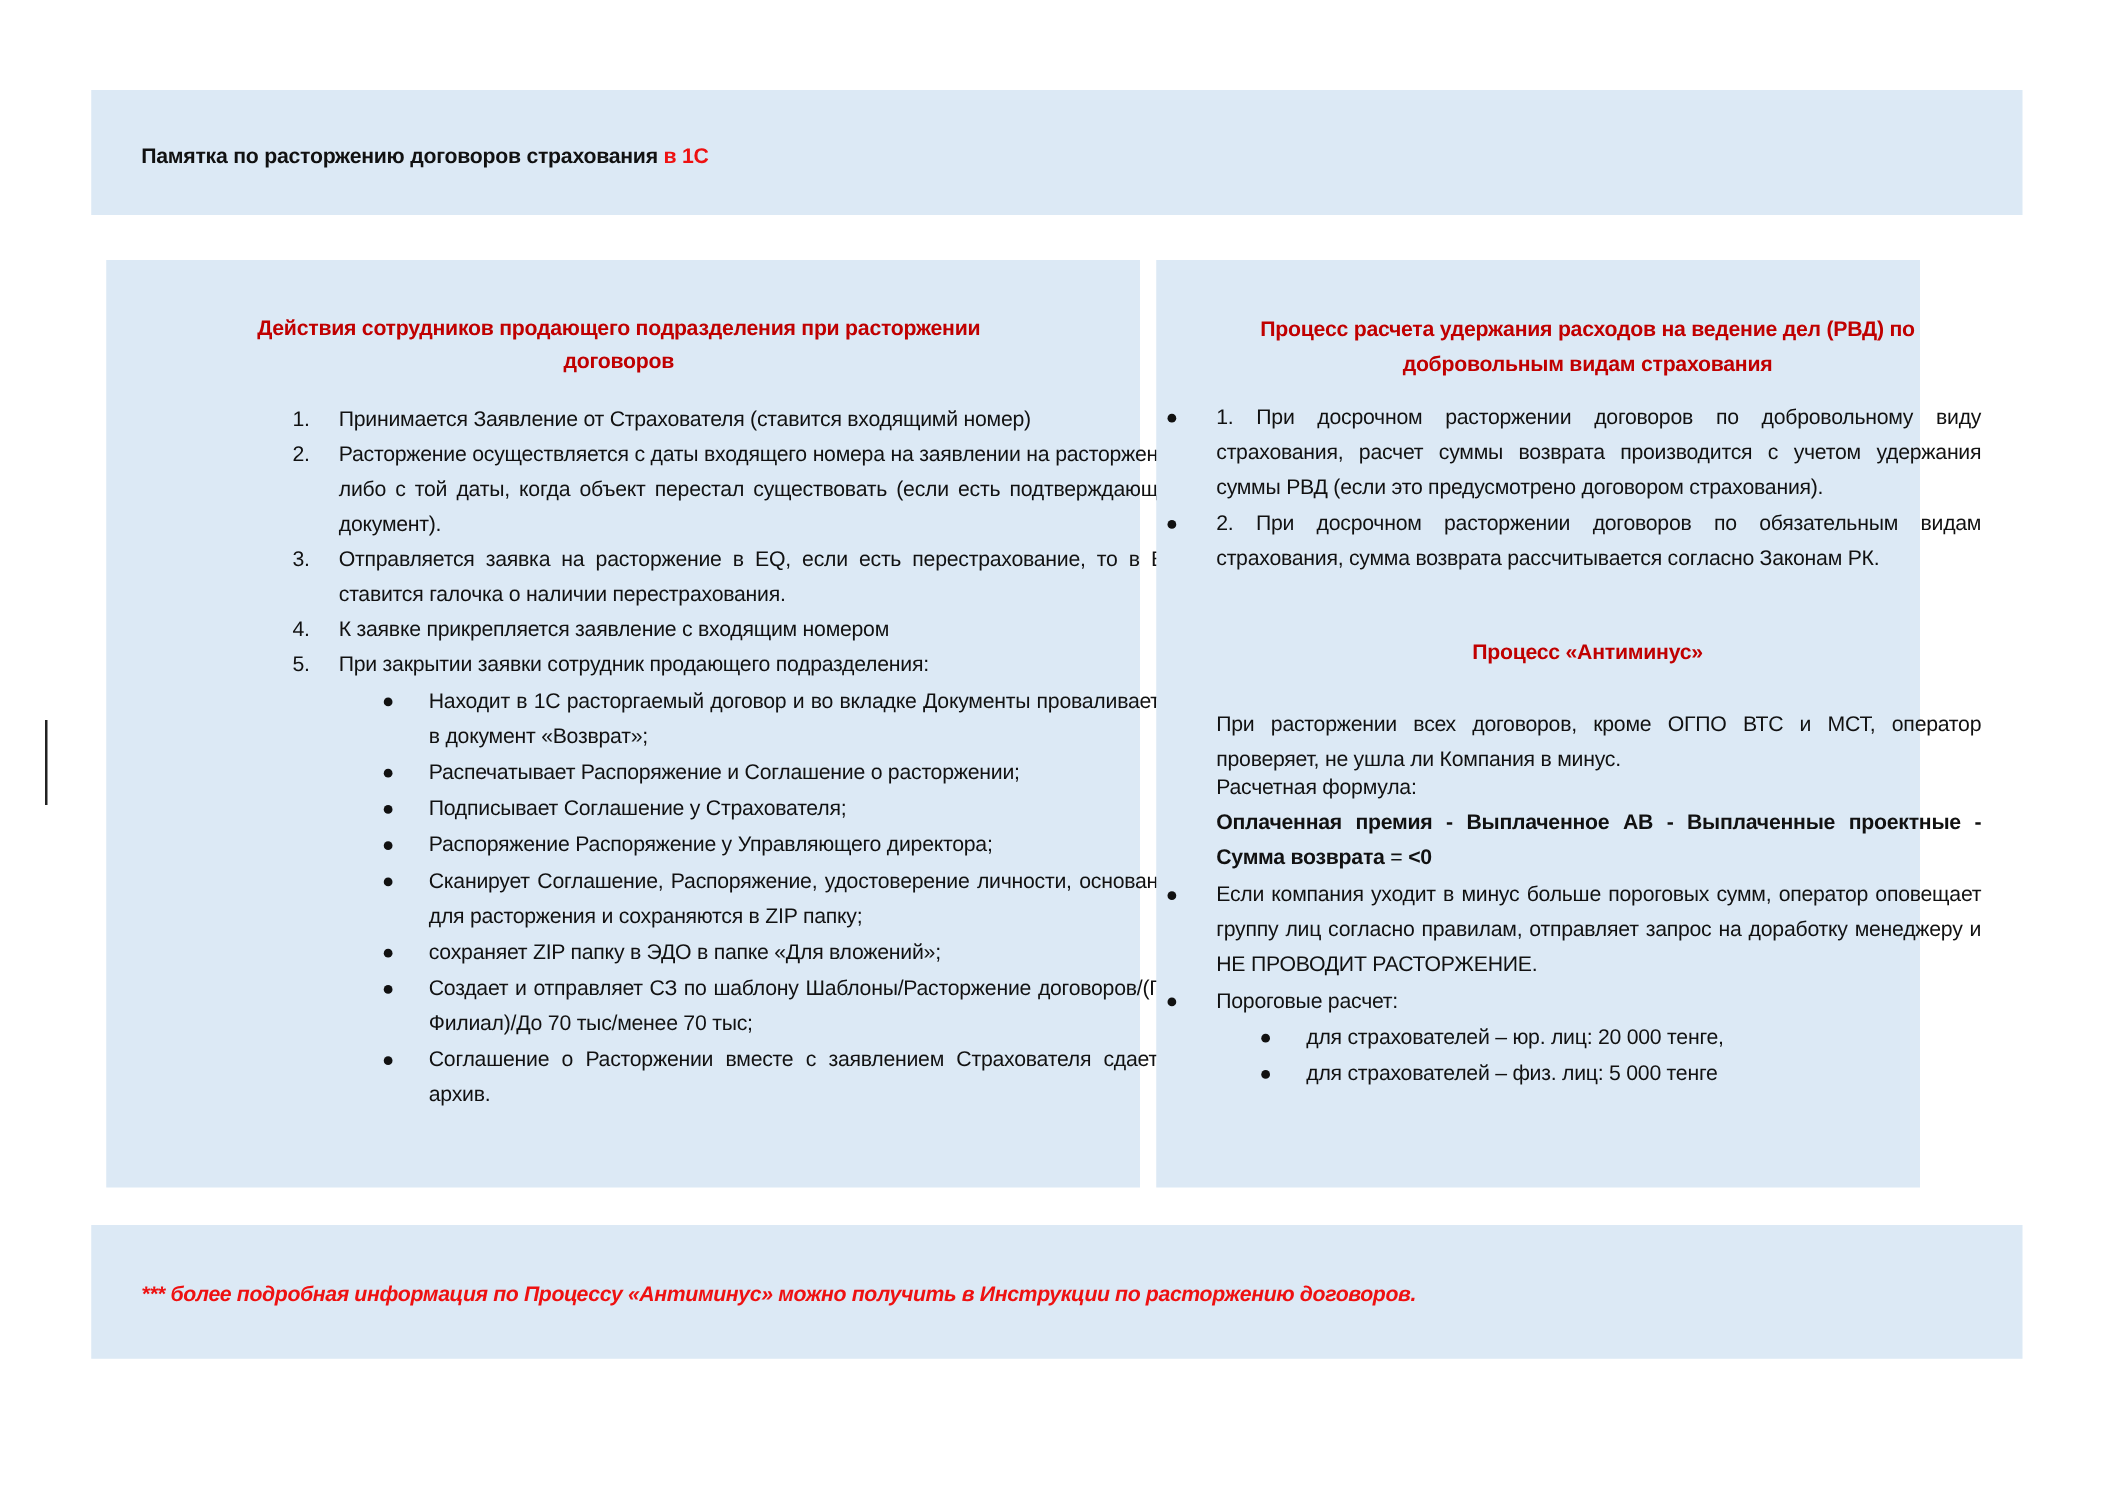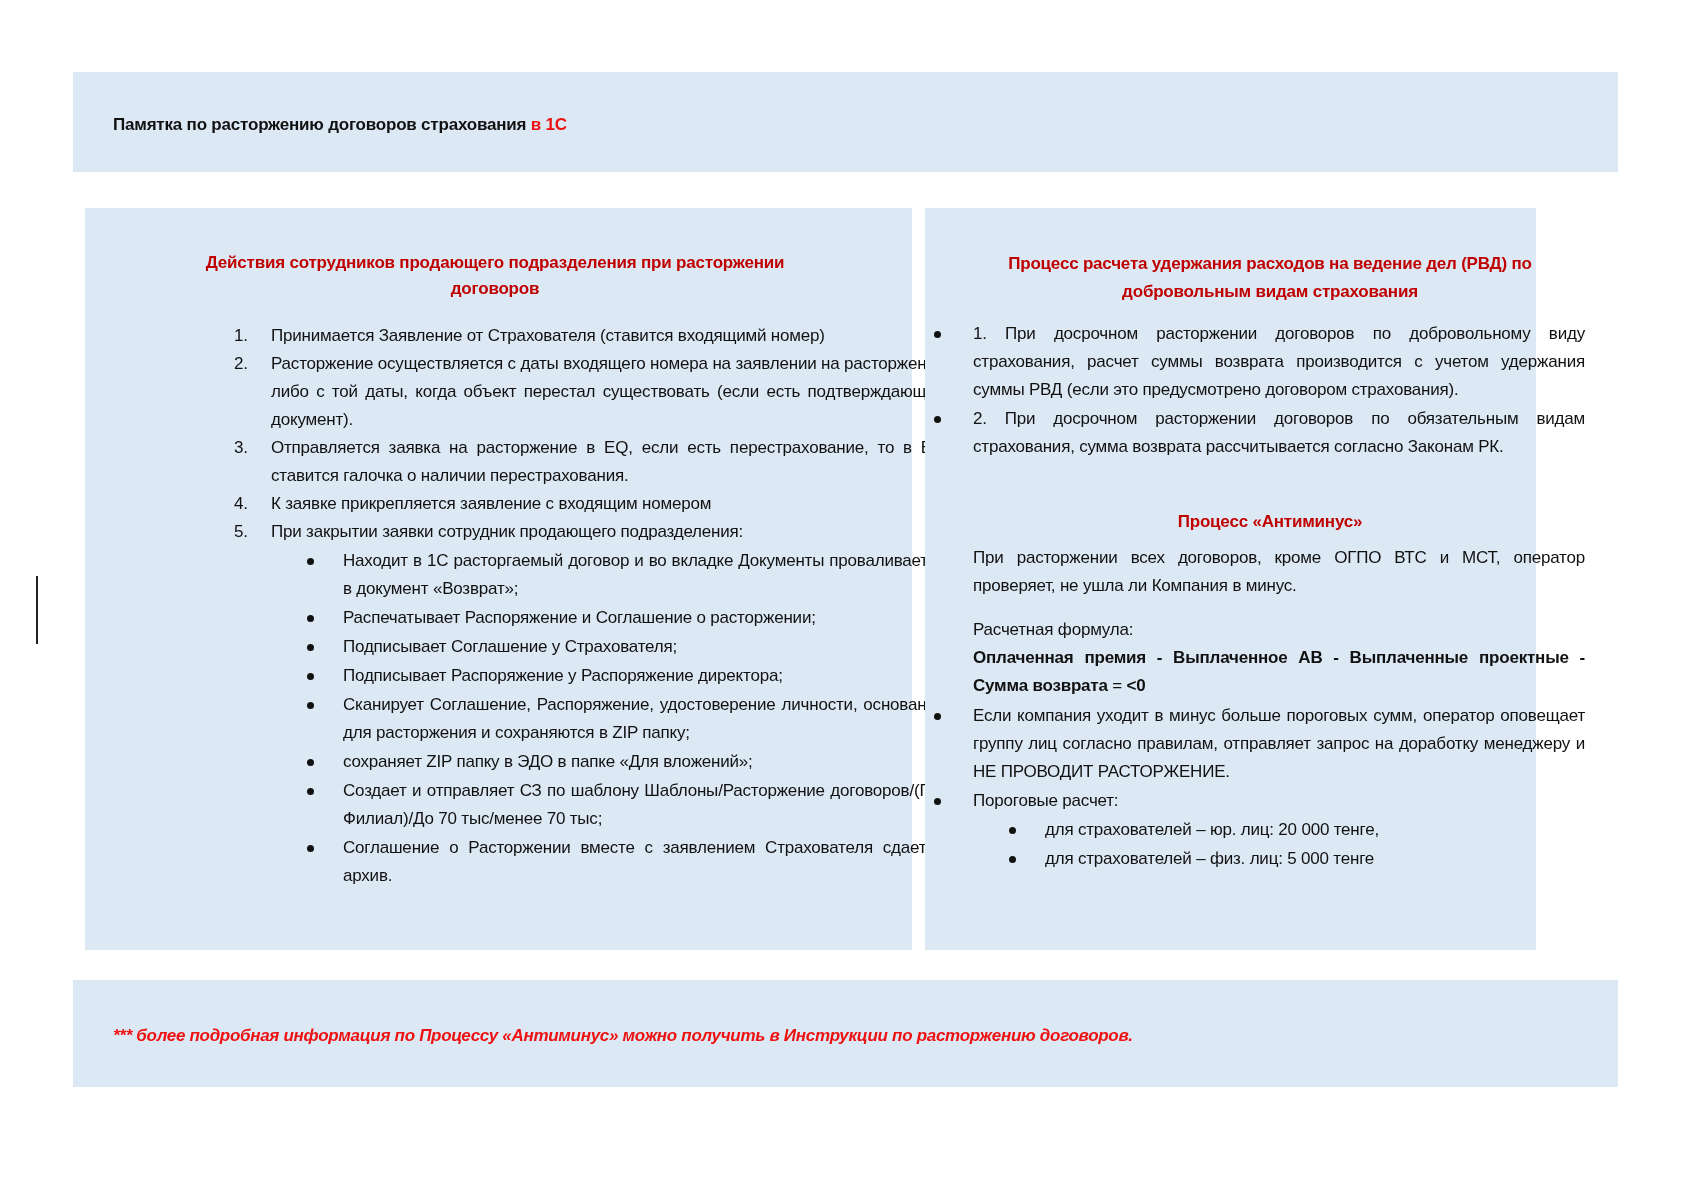--- a/index.html
+++ b/index.html
@@ -112,21 +112,21 @@
       width: 612px;
       margin-bottom: 1px;
     }
     .right-list li .bullet { left: 9px; top: 11px; }
     .antiminus-heading {
       position: absolute;
       left: 40px; width: 610px; top: 300px;
     }
     .antiminus-intro {
       position: absolute;
-      left: 48px; width: 612px; top: 336px;
+      left: 48px; width: 612px; top: 358px;
     }
     .formula-label {
       position: absolute;
       left: 48px; top: 408px; width: 612px;
     }
     .formula {
       position: absolute;
       left: 48px; top: 436px; width: 612px;
       font-weight: bold;
     }
@@ -204,21 +204,21 @@
       <span class="num">4.</span>
       <span class="txt">К заявке прикрепляется заявление с входящим номером</span>
     </li>
     <li>
       <span class="num">5.</span>
       <span class="txt">При закрытии заявки сотрудник продающего подразделения:</span>
       <ul class="substeps">
         <li><span class="bullet"></span><span>Находит в 1С расторгаемый договор и во вкладке Документы проваливается в документ «Возврат»;</span></li>
         <li><span class="bullet"></span><span>Распечатывает Распоряжение и Соглашение о расторжении;</span></li>
         <li><span class="bullet"></span><span>Подписывает Соглашение у Страхователя;</span></li>
-        <li><span class="bullet"></span><span>Подписывает Распоряжение у Распоряжение директора;</span></li>
+        <li><span class="bullet"></span><span>Распоряжение Распоряжение у Управляющего директора;</span></li>
         <li><span class="bullet"></span><span>Сканирует Соглашение, Распоряжение, удостоверение личности, основание для расторжения и сохраняются в ZIP папку;</span></li>
         <li><span class="bullet"></span><span>сохраняет ZIP папку в ЭДО в папке «Для вложений»;</span></li>
         <li><span class="bullet"></span><span>Создает и отправляет СЗ по шаблону Шаблоны/Расторжение договоров/(ГО/Филиал)/До 70 тыс/менее 70 тыс;</span></li>
         <li><span class="bullet"></span><span>Соглашение о Расторжении вместе с заявлением Страхователя сдает в архив.</span></li>
       </ul>
     </li>
   </ol>
 </div>
 
 <div class="panel" id="panel-right">

